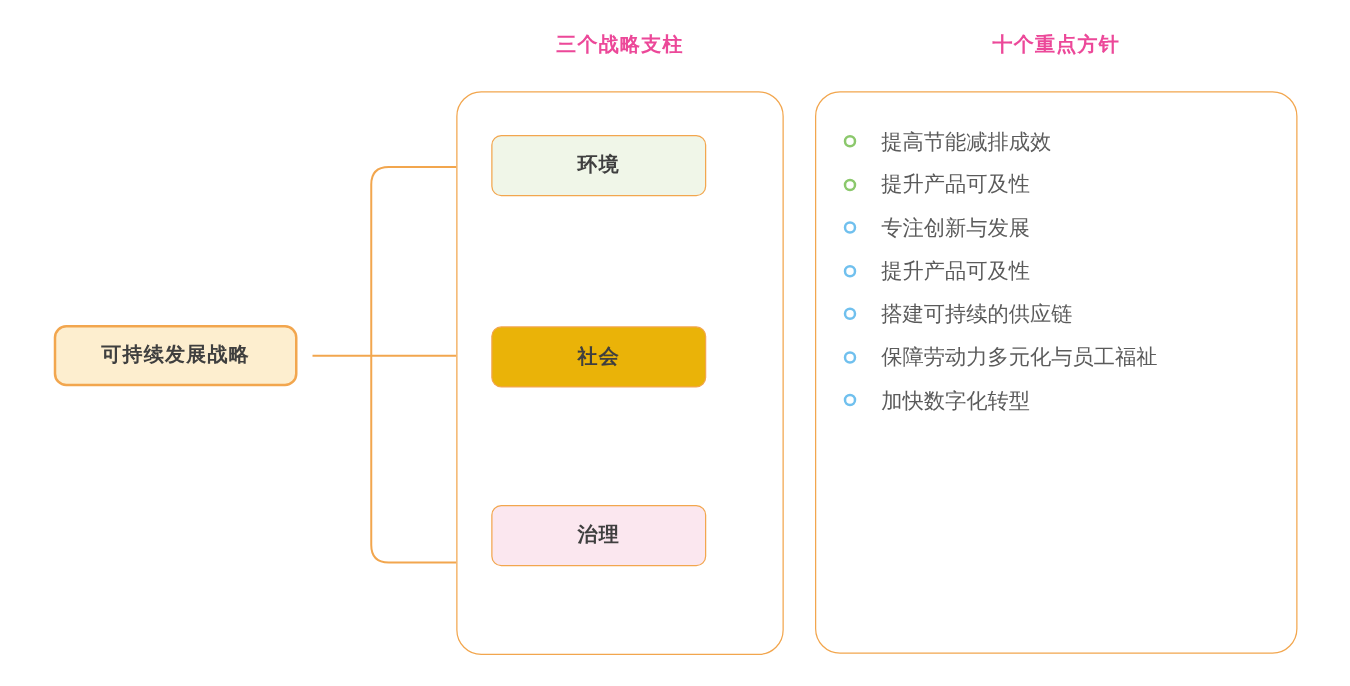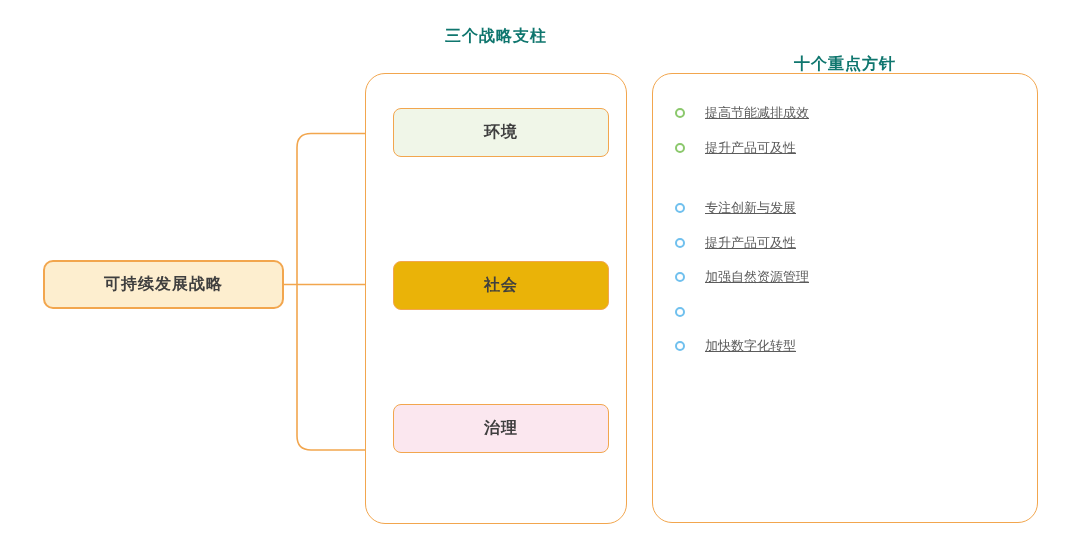--- a/index.html
+++ b/index.html
@@ -4,62 +4,62 @@
 <style>
   html,body{margin:0;padding:0;background:#fff;}
   .canvas{
     position:relative;width:1080px;height:549px;background:#fff;overflow:hidden;
     font-family:"Liberation Sans","DejaVu Sans",sans-serif;
   }
   .conn-svg{position:absolute;left:0;top:0;width:1080px;height:549px;}
   .conn-svg path{fill:none;stroke-width:1.6px;}
   .section-title{
     position:absolute;top:26px;height:22px;text-align:center;
-    font-size:16px;font-weight:bold;color:#0f766e;letter-spacing:1px;
+    font-size:16px;font-weight:bold;color:#ec4899;letter-spacing:1px;
   }
   .boundary{
     position:absolute;background:#fff;border:1.5px solid #F2A64E;border-radius:20px;
     box-sizing:border-box;
   }
   .pillar-box{
-    position:absolute;left:393px;width:216px;height:49px;box-sizing:border-box;
+    position:absolute;left:393px;width:172px;height:49px;box-sizing:border-box;
     border:1.5px solid #F2A64E;border-radius:8px;
     display:flex;align-items:center;justify-content:center;
     font-size:16px;font-weight:bold;color:#3F3F3F;letter-spacing:1px;
   }
   .root-node{
-    position:absolute;left:43px;top:260px;width:241px;height:49px;box-sizing:border-box;
+    position:absolute;left:43px;top:260px;width:195px;height:49px;box-sizing:border-box;
     border:2px solid #F2A64E;border-radius:10px;
     display:flex;align-items:center;justify-content:center;
     font-size:16px;font-weight:bold;color:#3F3F3F;letter-spacing:1px;
   }
   .policy-list{position:absolute;left:675px;top:96px;width:360px;}
   .policy-group{margin:0;}
-  .policy-group.gap-sm{margin-top:26px;}
+  .policy-group.gap-sm{}
   .policy-group.gap-lg{margin-top:31px;}
   .policy-row{display:flex;align-items:center;height:34.5px;}
   .bullet{
     width:10px;height:10px;box-sizing:border-box;border:2px solid #999;
     border-radius:50%;background:transparent;margin-right:20px;flex:none;
   }
-  .policy-text{font-size:13px;color:#5B5B5B;white-space:nowrap;text-decoration:underline;}
+  .policy-text{font-size:17px;color:#5B5B5B;white-space:nowrap;}
 </style>
 </head>
 <body>
 
 <div class="canvas">
 
   <svg class="conn-svg" aria-hidden="true">
     <path d="M250,284.5 H365" style="stroke: rgb(242, 166, 78);"></path>
     <path d="M365,133.5 H311 Q297,133.5 297,147.5 V436 Q297,450 311,450 H365" style="stroke: rgb(242, 166, 78);"></path>
   </svg>
 
   <div class="section-title" style="left:365px;width:262px;">三个战略支柱</div>
 
-  <div class="section-title" style="left:652px;width:386px;margin-top:28px;">十个重点方针</div>
+  <div class="section-title" style="left:652px;width:386px;">十个重点方针</div>
 
   <div class="root-node" style="background-color: rgb(253, 238, 207); border-color: rgb(242, 166, 78);">可持续发展战略</div>
 
   <div class="boundary" style="left: 365px; top: 73px; width: 262px; height: 451px; border-color: rgb(242, 166, 78);"></div>
 
   <div class="boundary" style="left: 652px; top: 73px; width: 386px; height: 450px; border-color: rgb(242, 166, 78);"></div>
 
   <div class="pillar-box" style="top: 108px; background-color: rgb(240, 246, 232); border-color: rgb(242, 166, 78);">环境</div>
 
   <div class="pillar-box" style="top: 261px; background-color: #eab308; border-color: rgb(242, 166, 78);">社会</div>
@@ -83,24 +83,25 @@
       <div class="policy-row">
         <span class="bullet" style="border-color: rgb(112, 192, 238);"></span>
         <span class="policy-text">专注创新与发展</span>
       </div>
       <div class="policy-row">
         <span class="bullet" style="border-color: rgb(112, 192, 238);"></span>
         <span class="policy-text">提升产品可及性</span>
       </div>
       <div class="policy-row">
         <span class="bullet" style="border-color: rgb(112, 192, 238);"></span>
-        <span class="policy-text">加强自然资源管理</span>
+        <span class="policy-text">搭建可持续的供应链</span>
       </div>
       <div class="policy-row">
         <span class="bullet" style="border-color: rgb(112, 192, 238);"></span>
+        <span class="policy-text">保障劳动力多元化与员工福祉</span>
       </div>
       <div class="policy-row">
         <span class="bullet" style="border-color: rgb(112, 192, 238);"></span>
         <span class="policy-text">加快数字化转型</span>
       </div>
     </div>
 
 
   </div>
 </div>

